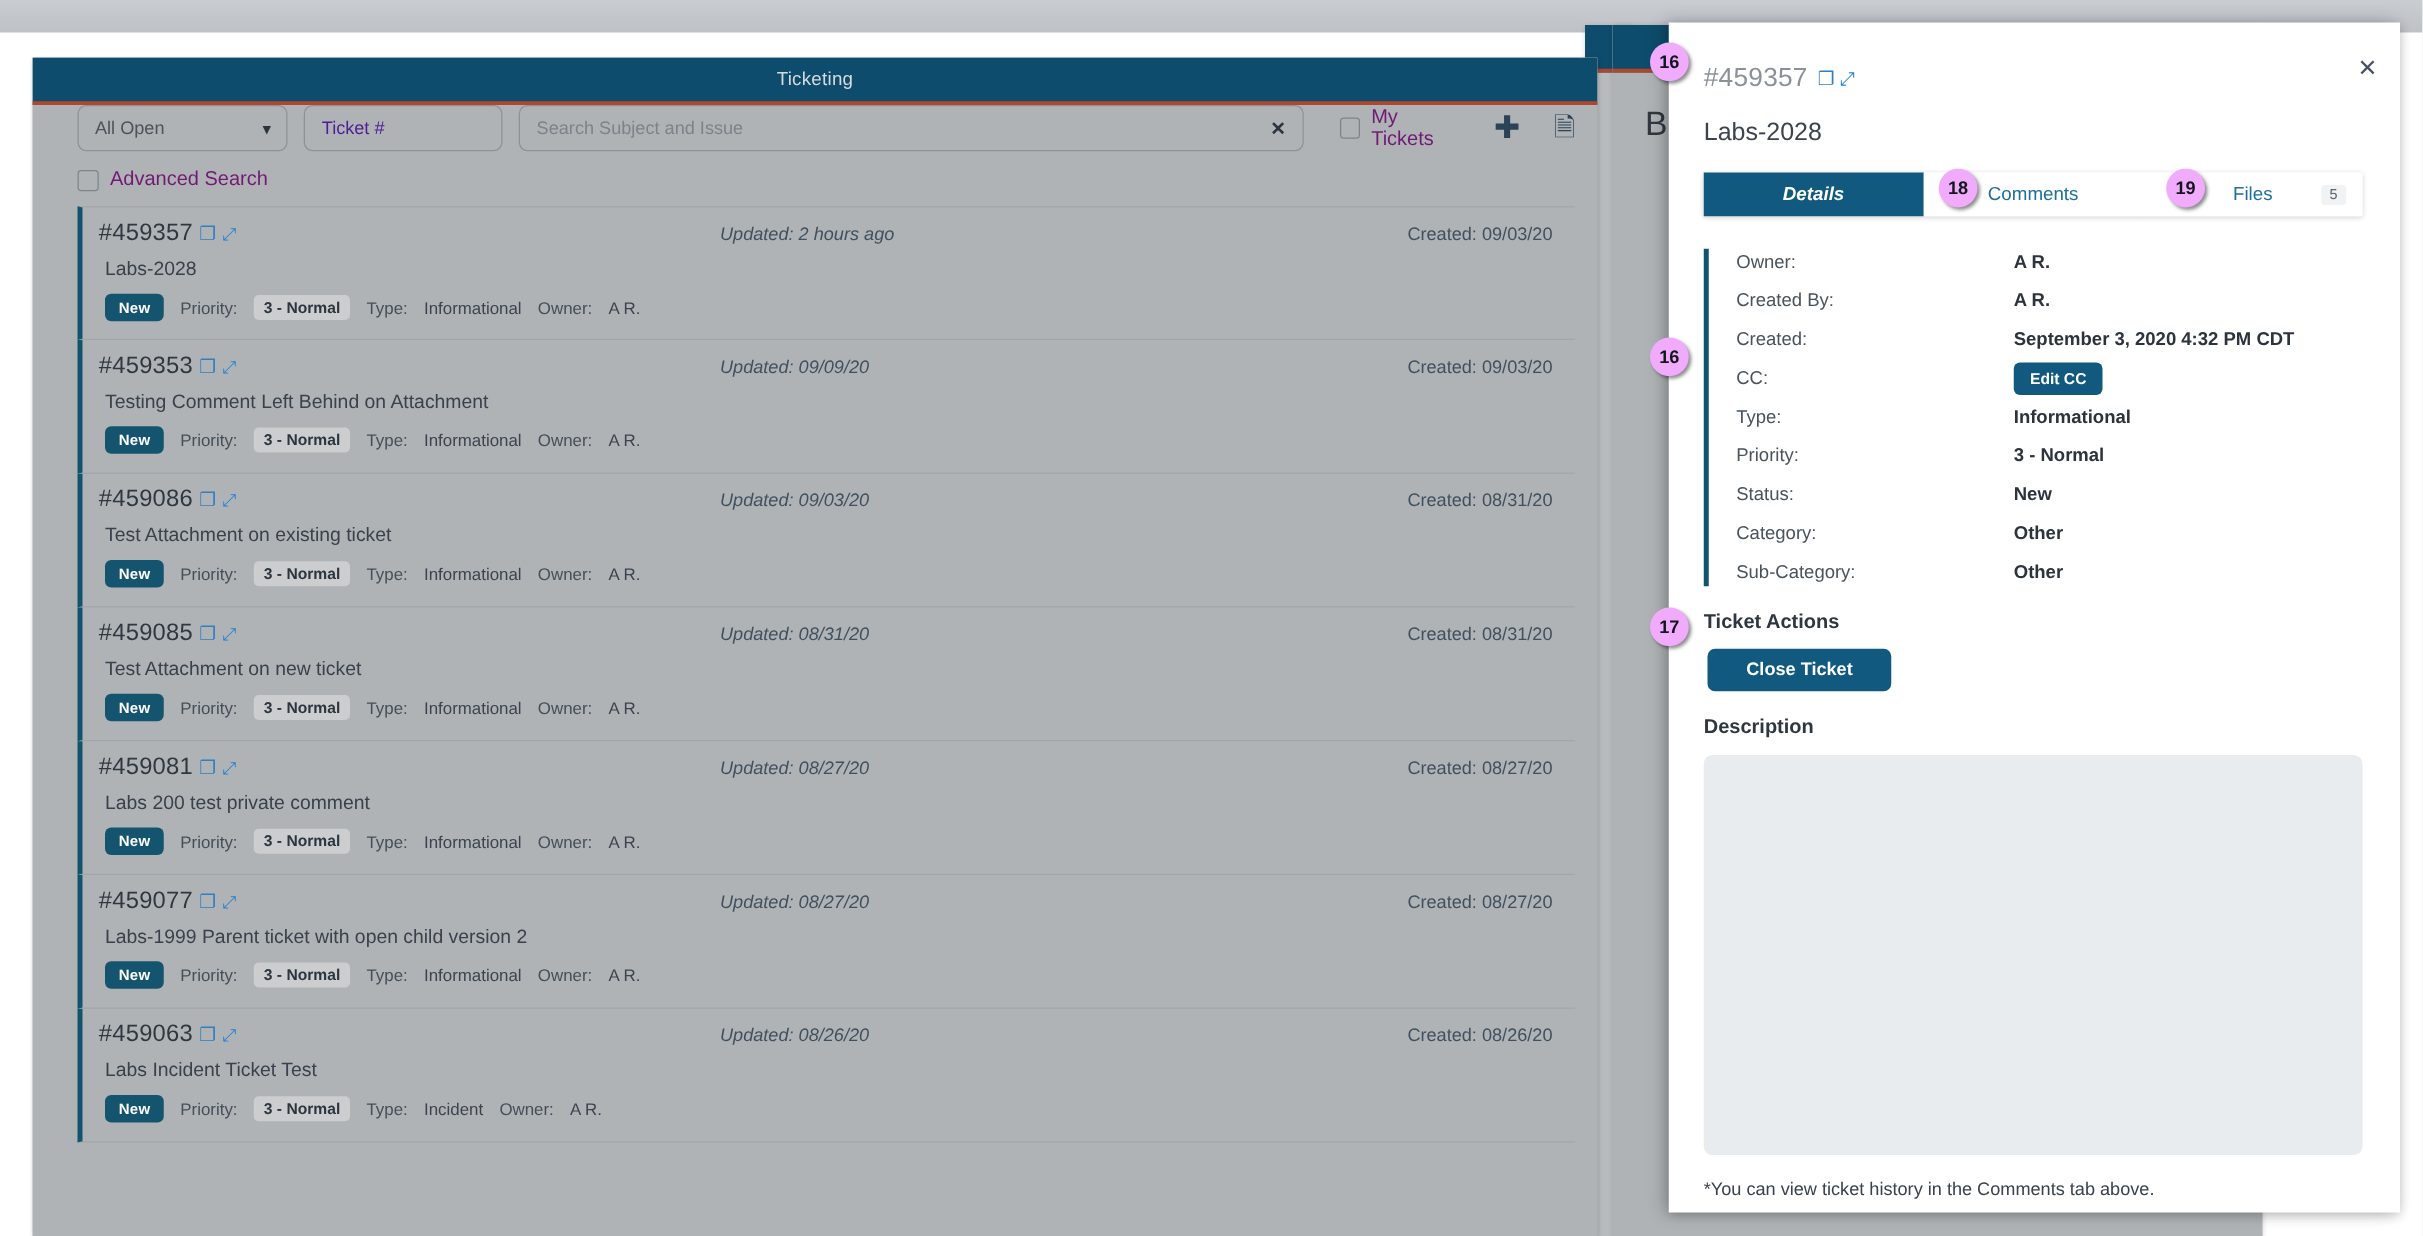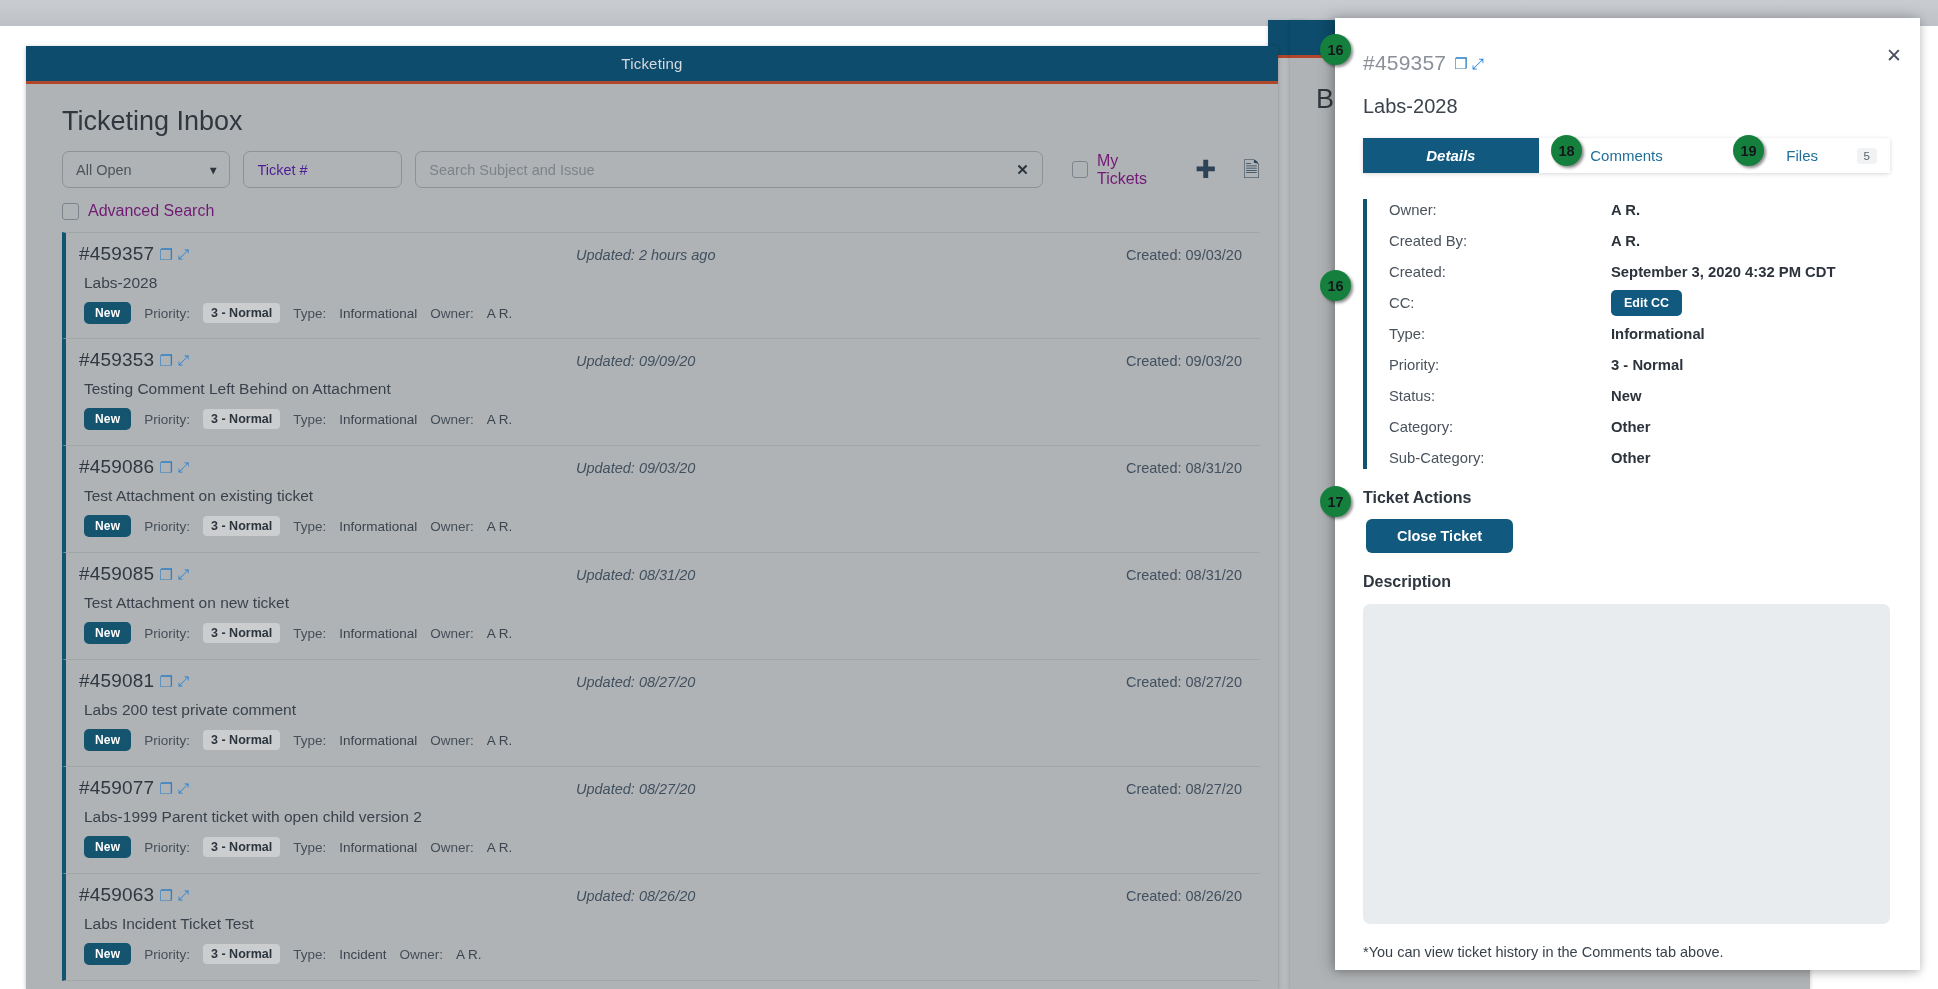--- a/index.html
+++ b/index.html
@@ -250,21 +250,21 @@
   .desc-note {
     margin: 20px 0 0 28px;
     font-size: 14.5px; color: #39414b;
   }
 
   
   .cbadge {
     position: absolute;
     width: 31px; height: 31px;
     border-radius: 50%;
-    background: #15803d;
+    background: #f0abfc;
     color: #13171c;
     font-size: 14.5px; font-weight: bold;
     display: flex; align-items: center; justify-content: center;
     box-shadow: 2px 2px 3px rgba(0,0,0,.45);
     z-index: 50;
   }
   .b16a { left: 1320px; top: 34px; }
   .b16b { left: 1320px; top: 270px; }
   .b17  { left: 1320px; top: 486px; }
   .b18  { left: 1551px; top: 135px; }
@@ -289,21 +289,20 @@
     </div>
 
     <div class="win-main">
 
       <div class="win-titlebar">
         <span>Ticketing</span>
       </div>
 
       <div class="win-body">
 
-        <div class="page-title">Ticketing Inbox</div>
 
         <div class="toolbar">
 
           <div class="ctl ctl-select">
             <span>All Open</span>
             <span class="caret">▾</span>
           </div>
 
           <div class="ctl ctl-ticket">
             <span>Ticket #</span>

